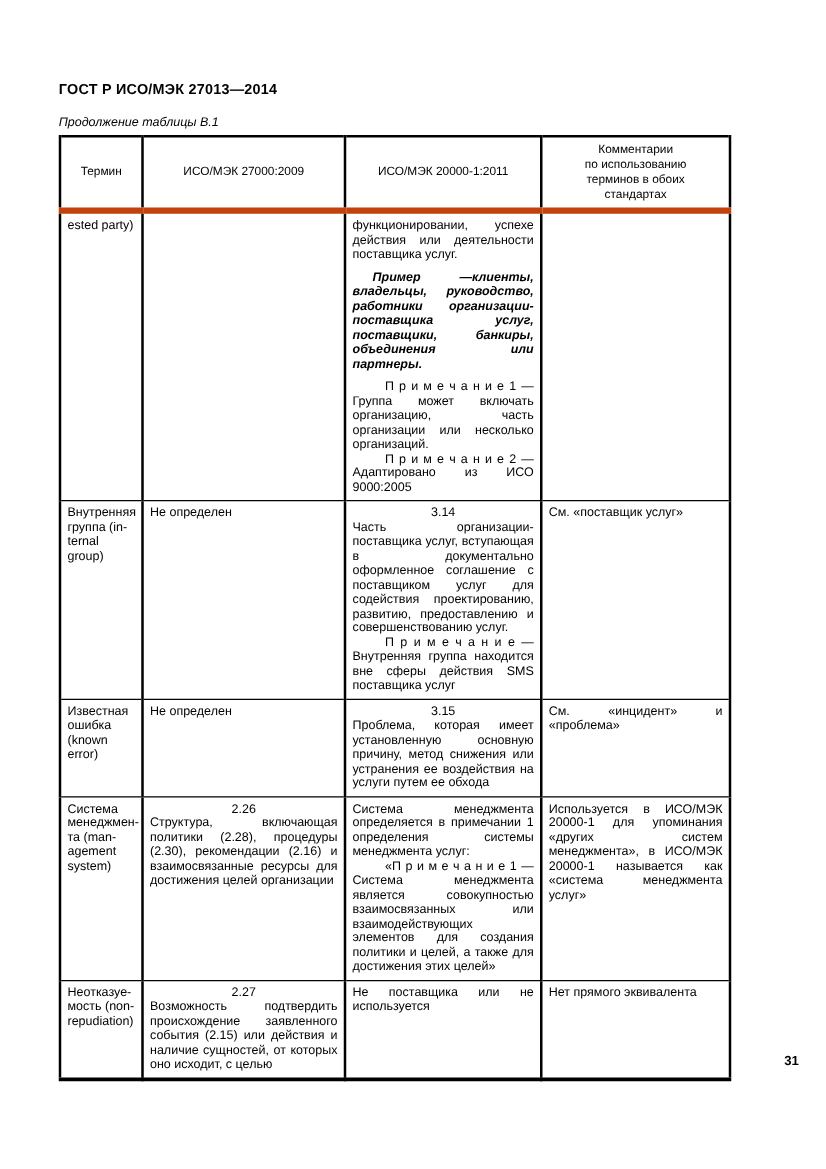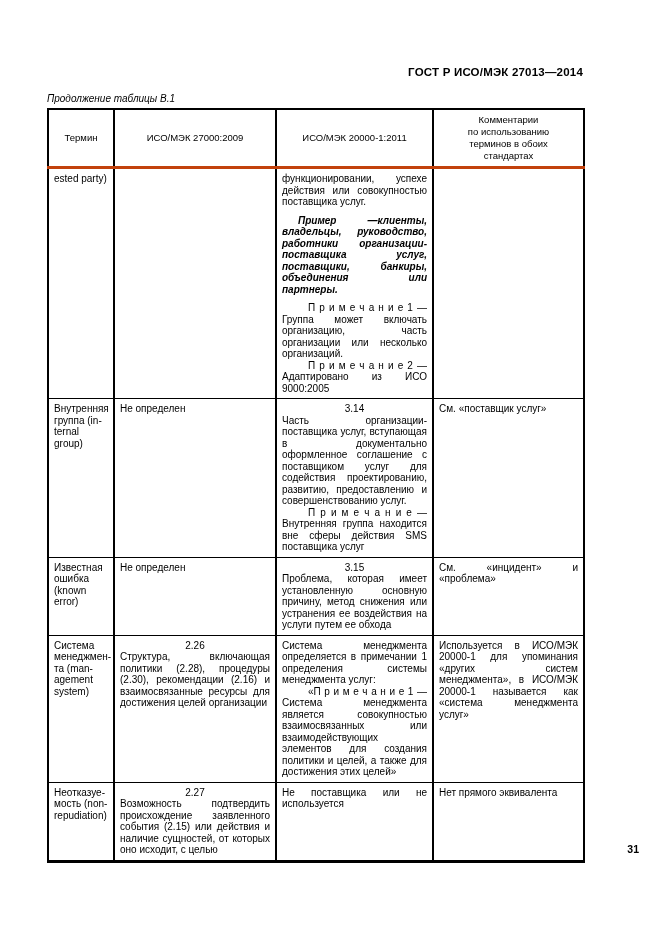--- a/index.html
+++ b/index.html
@@ -7,21 +7,20 @@
   body {
     width: 661px; height: 935px;
     position: relative;
     font-family: "Liberation Sans", sans-serif;
     color: #000;
     overflow: hidden;
   }
   .doc-header {
     position: absolute;
     top: 66px; left: 47px; width: 536px;
-    text-align: right;
     font-weight: bold;
     font-size: 11.5px;
     letter-spacing: 0.2px;
   }
   .table-caption {
     position: absolute;
     top: 93px; left: 47px;
     font-style: italic;
     font-size: 10px;
   }
@@ -45,21 +44,21 @@
     padding: 4px 5px;
   }
   thead th {
     height: 52px;
     vertical-align: middle;
     text-align: center;
     font-weight: normal;
     font-size: 9.5px;
     line-height: 12px;
     white-space: pre-line;
-    border-bottom: 3px solid #c2410c;
+    border-bottom: 5px solid #c2410c;
   }
   tbody td { border-top: 1px solid #000; border-bottom: 1px solid #000; }
   tbody tr:nth-child(1) { height: 216px; }
   tbody tr:nth-child(2) { height: 157px; }
   tbody tr:nth-child(3) { height: 76px; }
   tbody tr:nth-child(4) { height: 145px; margin-top: 40px; }
   tbody tr:nth-child(5) { height: 74px; }
   td {
     font-size: 10px;
     line-height: 11.5px;
@@ -107,21 +106,21 @@
 терминов в обоих
 стандартах</th>
     </tr>
   </thead>
   <tbody id="table-body">
 
   <tr>
         <td class="term-cell">ested party)</td>
         <td></td>
         <td>
-          <p class="p-normal">функционировании, успехе действия или совокупностью поставщика услуг.</p>
+          <p class="p-normal">функционировании, успехе действия или деятельности поставщика услуг.</p>
           <p class="p-example">Пример —клиенты, владельцы, руководство, работники организации-поставщика услуг, поставщики, банкиры, объединения или партнеры.</p>
           <p class="p-note">П р и м е ч а н и е  1 — Группа может включать организацию, часть организации или несколько организаций.</p>
           <p class="p-note">П р и м е ч а н и е  2 — Адаптировано из ИСО 9000:2005</p>
         </td>
         <td></td>
       </tr>
       <tr>
         <td class="term-cell">Внутренняя
 группа (in-
 ternal group)</td>

